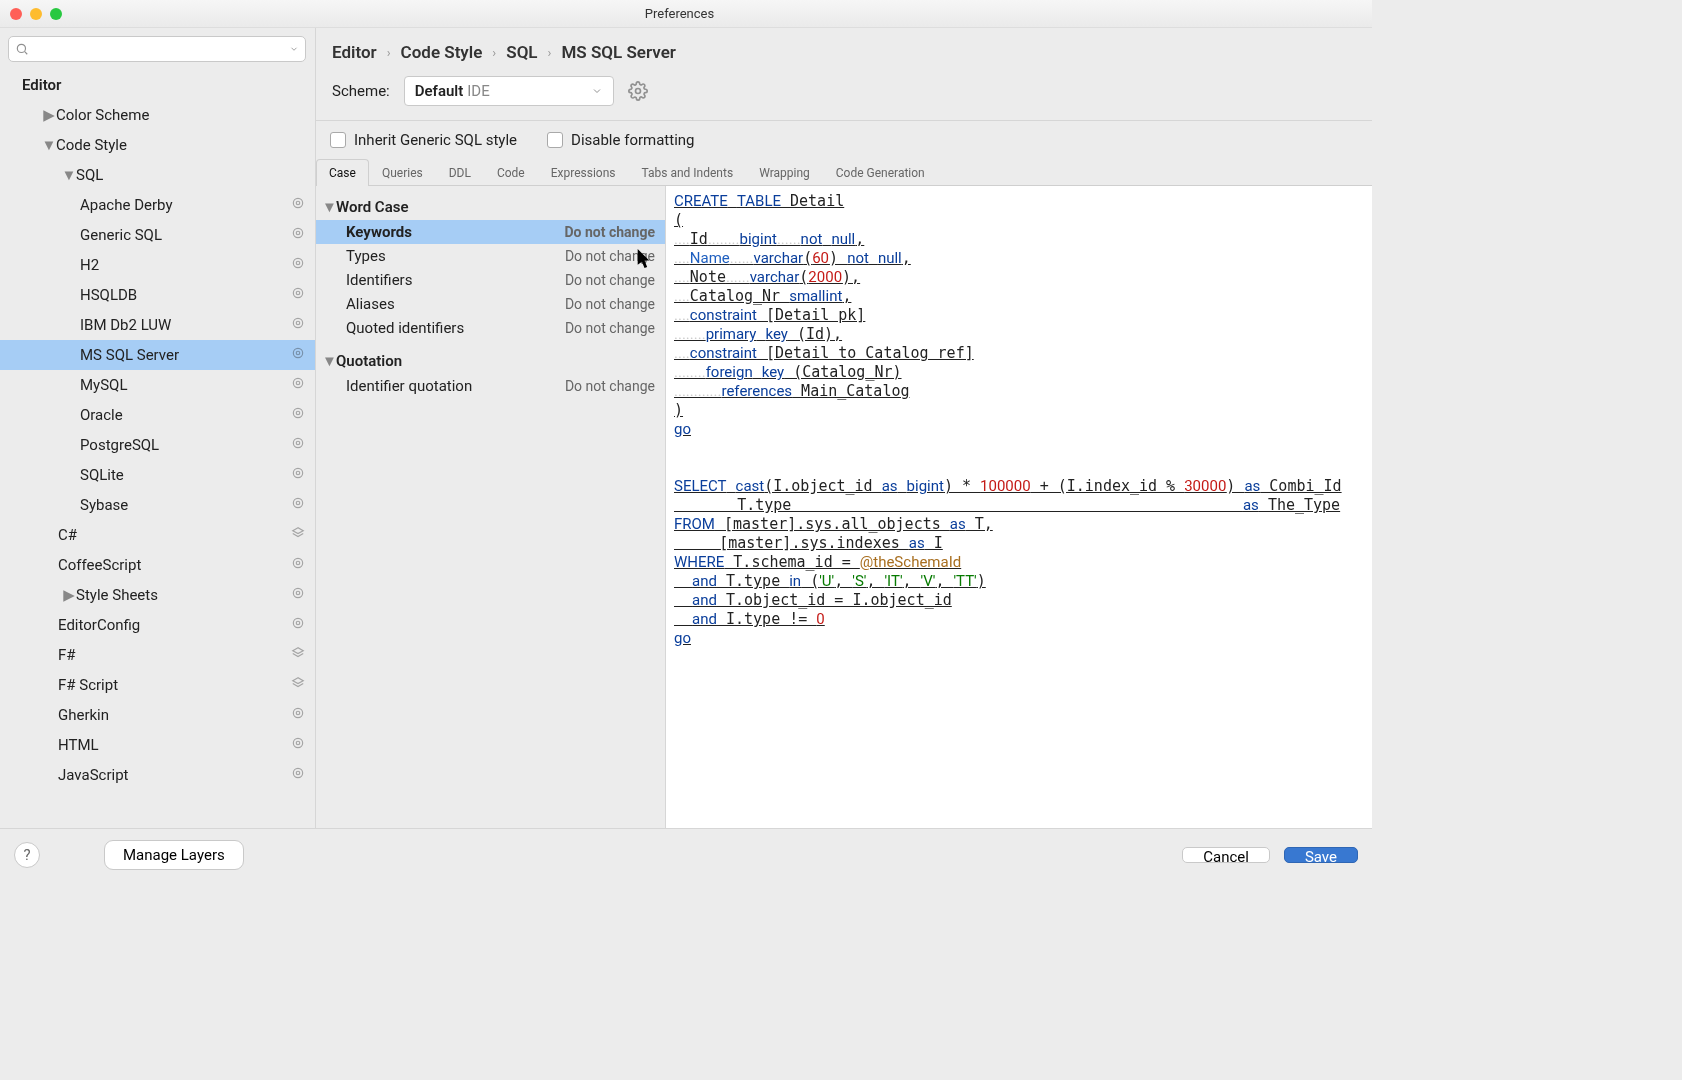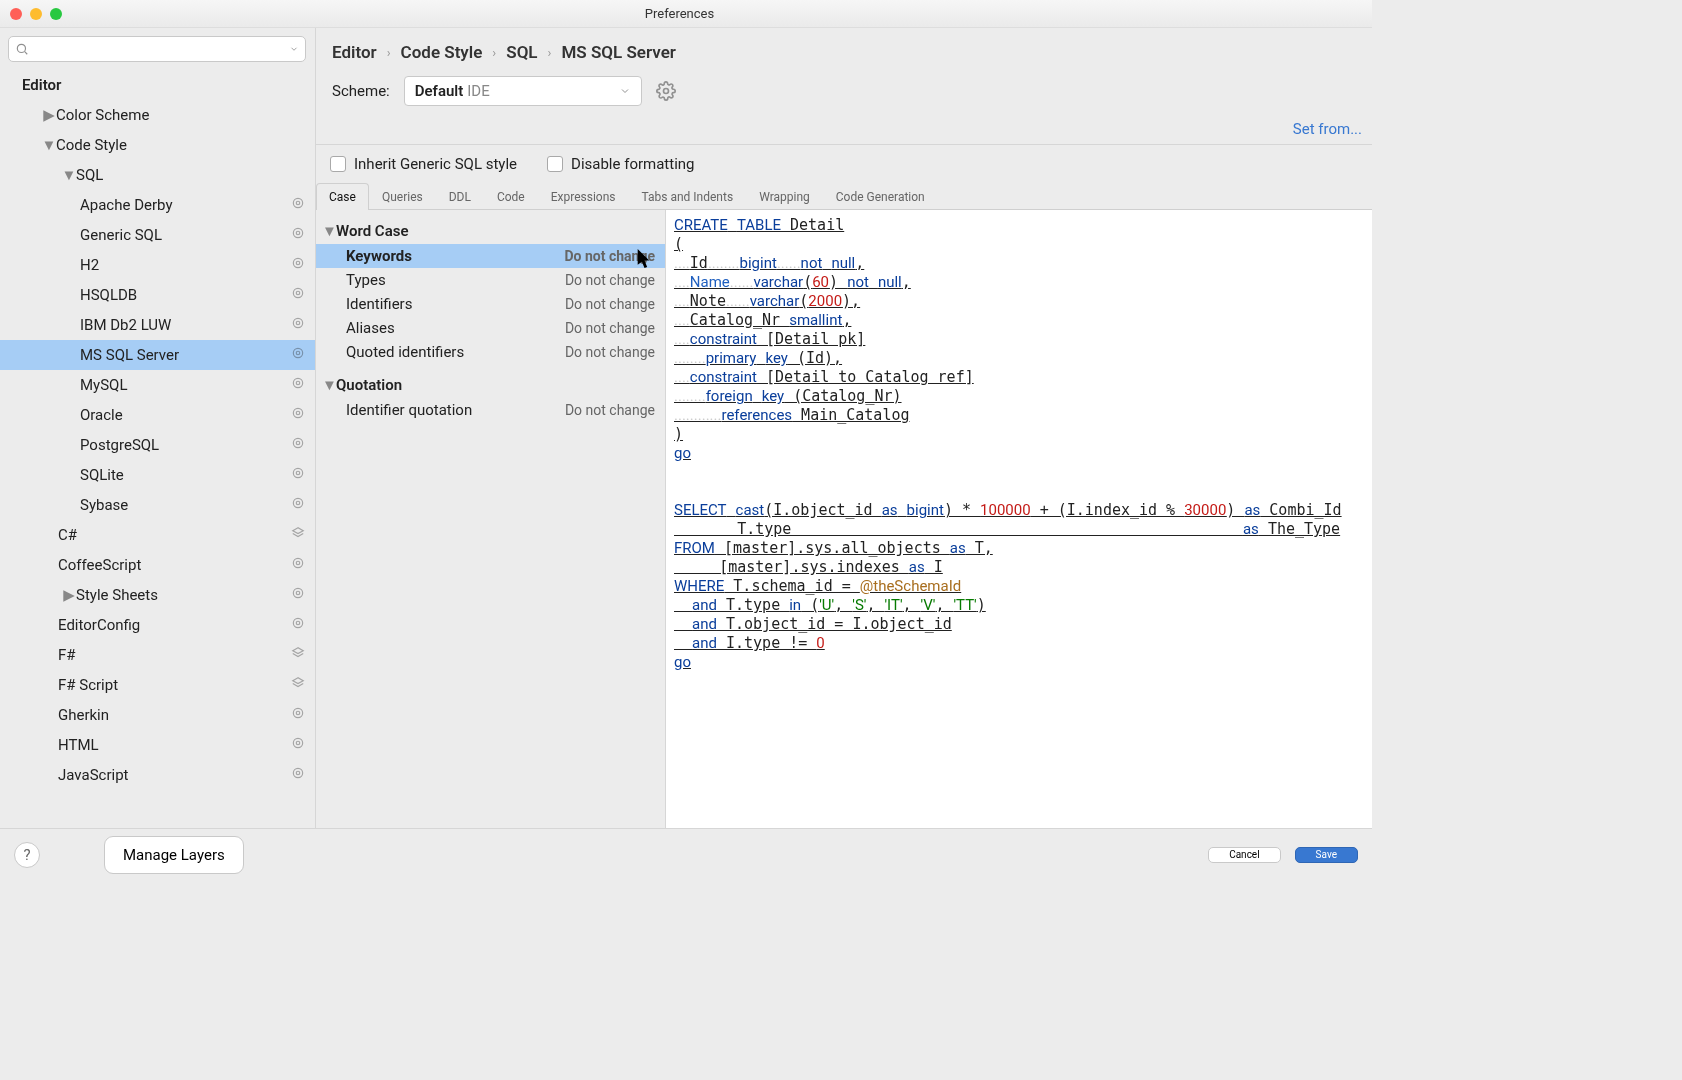--- a/index.html
+++ b/index.html
@@ -36,21 +36,21 @@
 .padh0 { padding-left: 22px; }
 .padh1 { padding-left: 42px; }
 .padh2 { padding-left: 62px; }
 
 
 .content { flex: 1; display: flex; flex-direction: column; min-width: 0; background: #ececec; }
 .breadcrumb { padding: 14px 16px 10px 16px; font-size: 17px; font-weight: 600; color: #333; display:flex; align-items:center; gap:10px;}
 .breadcrumb .sep { color: #999; font-weight: 400; font-size:13px;}
 .scheme-row { display:flex; align-items:center; padding: 4px 16px 14px 16px; gap:14px;}
 .scheme-row label { font-size:15px; }
-.scheme-select { width: 238px; height: 30px; background:#fff; border:1px solid #c9c9c9; border-radius:4px; display:flex; align-items:center; padding:0 10px; font-size:15px;}
+.scheme-select { width: 210px; height: 30px; background:#fff; border:1px solid #c9c9c9; border-radius:4px; display:flex; align-items:center; padding:0 10px; font-size:15px;}
 .scheme-select .sn { font-weight:600; margin-right:4px;}
 .scheme-select .sl { color:#888; flex:1;}
 .scheme-select svg{width:12px;height:12px;opacity:.5;}
 .gear { width:20px; height:20px; opacity:.6;}
 .setfrom-row { display:flex; justify-content:flex-end; padding:0 10px 6px 10px;}
 .setfrom { color:#3878d1; font-size:15px;}
 .divider { height:1px; background:#d6d6d6;}
 .checks { display:flex; gap:30px; padding:10px 14px;}
 .chk { display:flex; align-items:center; gap:8px; font-size:15px;}
 .chk-box { width:16px; height:16px; border:1px solid #a9a9a9; border-radius:3px; background:#fff;}
@@ -72,23 +72,23 @@
 .preview .st{color:#067a00;}
 .preview .nb{color:#1f5fbf;}
 .preview .ws{color:#ccc;}
 .preview .lit{color:#c41a16;}
 .preview .br{color:#a86e1f;}
 
 
 .footer { height:52px; border-top:1px solid #d6d6d6; display:flex; align-items:center; padding:0 14px; gap:14px; background:#ececec;}
 .help-btn{width:26px;height:26px;border:1px solid #c9c9c9;border-radius:50%;background:#fff;display:flex;align-items:center;justify-content:center;font-size:15px;color:#666;}
 .push-right{margin-left:auto;}
-.btn{height:16px;padding:0 20px;border:1px solid #c9c9c9;border-radius:5px;background:#fff;font-size:10px;}
+.btn{height:16px;padding:0 20px;border:1px solid #c9c9c9;border-radius:5px;background:#fff;font-size:15px;}
 .btn.primary{background:#3878d1;color:#fff;border-color:#2f66b4;}
-.layers-btn{height:38px;padding:0 18px;border:1px solid #c9c9c9;border-radius:9px;background:#fff;font-size:15px; margin-left:50px;}
+.layers-btn{height:30px;padding:0 18px;border:1px solid #c9c9c9;border-radius:9px;background:#fff;font-size:15px; margin-left:50px;}
 
 .cursor-img { position:absolute; width:14px; height:20px; pointer-events:none;}
 </style>
 </head>
 <body>
 
 <div class="titlebar">
   <div class="traffic-lights">
     <span class="tl-red"></span>
     <span class="tl-yellow"></span>
@@ -288,23 +288,20 @@
         <span class="sl">IDE</span>
         <svg viewBox="0 0 24 24" fill="none" stroke="currentColor" stroke-width="2">
             <polyline points="6 9 12 15 18 9"></polyline>
           </svg>
       </div>
       <svg class="gear" viewBox="0 0 24 24" fill="none" stroke="#555" stroke-width="2">
           <circle cx="12" cy="12" r="3"></circle>
           <path d="M19.4 15a1.65 1.65 0 0 0 .33 1.82l.06.06a2 2 0 1 1-2.83 2.83l-.06-.06a1.65 1.65 0 0 0-1.82-.33 1.65 1.65 0 0 0-1 1.51V21a2 2 0 0 1-4 0v-.09a1.65 1.65 0 0 0-1-1.51 1.65 1.65 0 0 0-1.82.33l-.06.06a2 2 0 1 1-2.83-2.83l.06-.06A1.65 1.65 0 0 0 4.6 15a1.65 1.65 0 0 0-1.51-1H3a2 2 0 0 1 0-4h.09A1.65 1.65 0 0 0 4.6 9a1.65 1.65 0 0 0-.33-1.82l-.06-.06A2 2 0 1 1 7.04 4.29l.06.06A1.65 1.65 0 0 0 8.92 4.68 1.65 1.65 0 0 0 9.92 3.17V3a2 2 0 0 1 4 0v.09c0 .66.39 1.26 1 1.51.61.25 1.32.11 1.82-.33l.06-.06a2 2 0 1 1 2.83 2.83l-.06.06c-.44.5-.58 1.21-.33 1.82.25.61.85 1 1.51 1H21a2 2 0 0 1 0 4h-.09c-.66 0-1.26.39-1.51 1z"></path>
         </svg>
     </div>
-    <div class="setfrom-row">
-        <span class="setfrom">Set from...</span>
-      </div>
     <div class="divider"></div>
     <div class="checks">
       <div class="chk">
         <span class="chk-box"></span>
         <span>Inherit Generic SQL style</span>
       </div>
       <div class="chk">
         <span class="chk-box"></span>
         <span>Disable formatting</span>
       </div>

